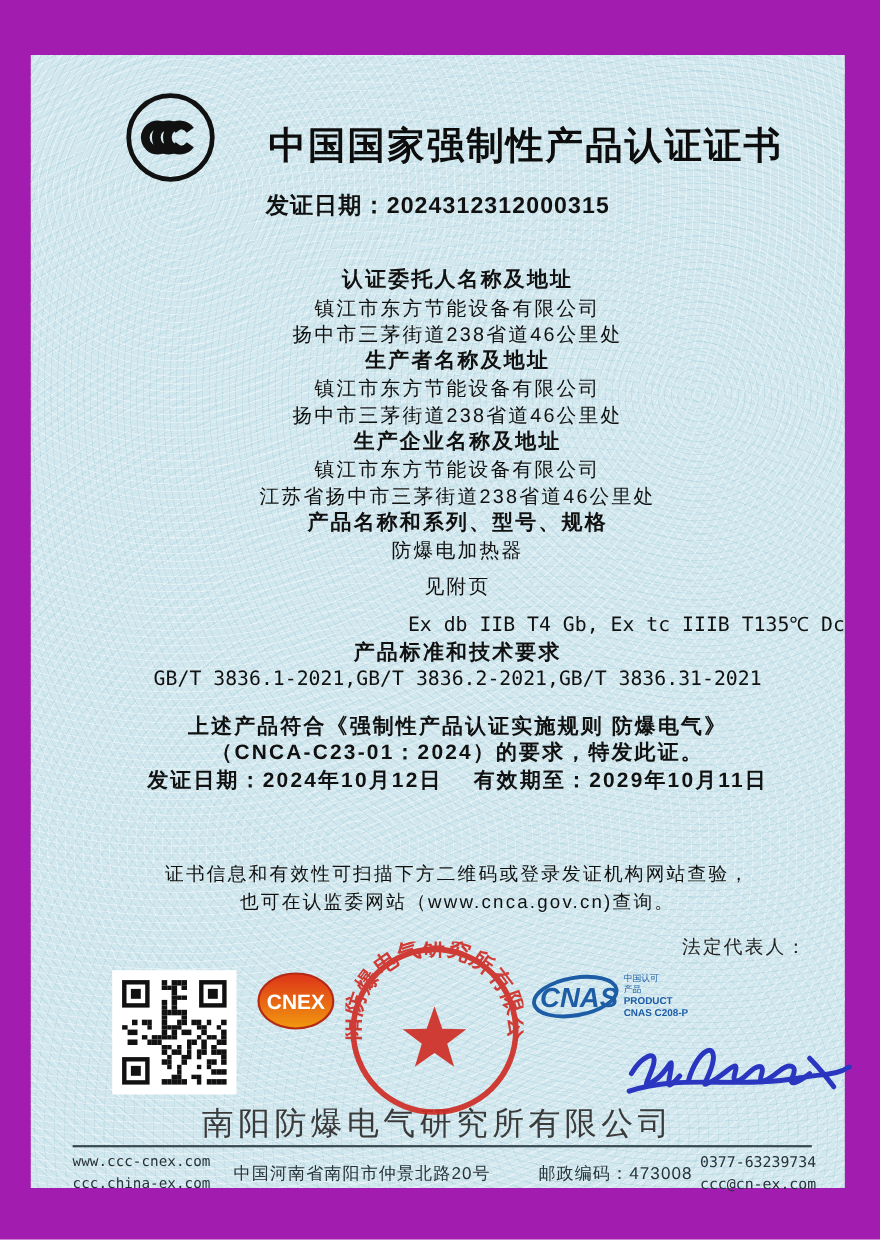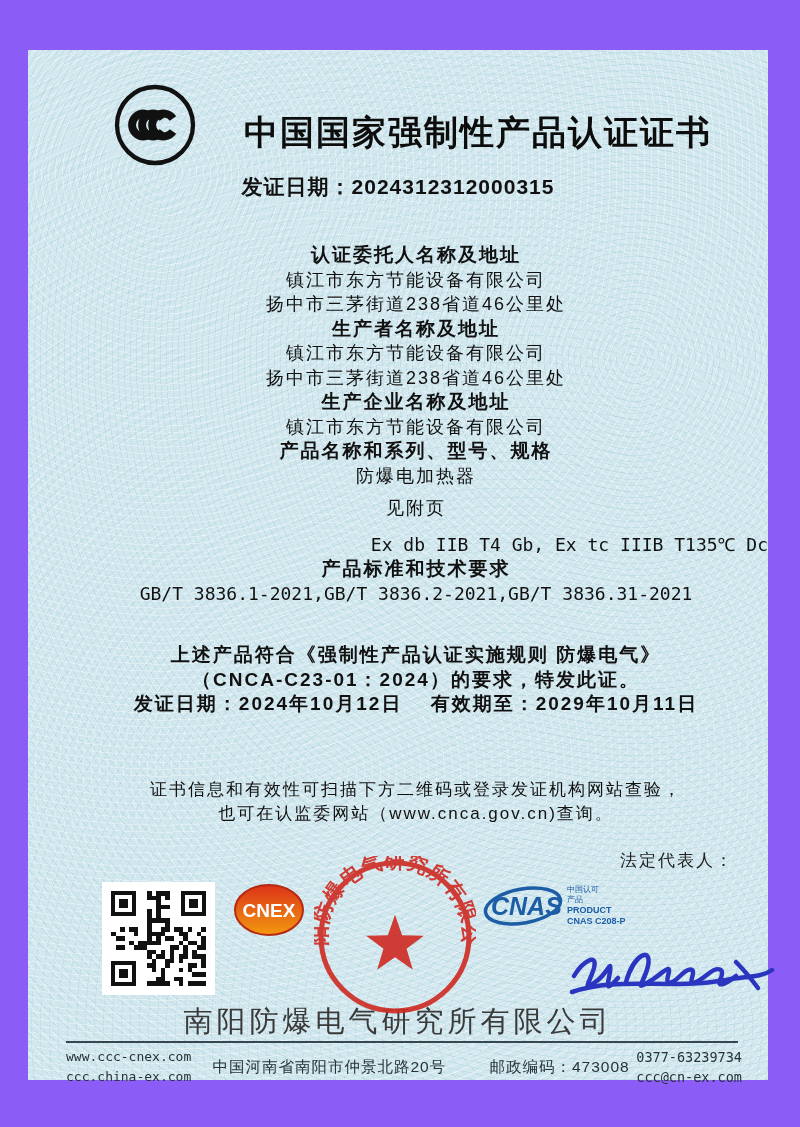--- a/index.html
+++ b/index.html
@@ -1,17 +1,17 @@
 <!DOCTYPE html>
 <html><head>
 <meta charset="utf-8">
 <style>
   * { margin:0; padding:0; box-sizing:border-box; }
   html,body { width:800px; height:1127px; background:#ffffff; font-family:"Liberation Sans", sans-serif; }
-  #page { position:relative; width:800px; height:1127px; background:#8b5cf6; overflow:hidden; }
+  #page { position:relative; width:800px; height:1127px; background:#a21caf; overflow:hidden; }
 
   
   #cert {
     position:absolute; left:28px; top:50px; width:740px; height:1030px;
     background-color:#d2e8ee;
     background-image:
       repeating-radial-gradient(circle at 18% 12%, rgba(255,255,255,.35) 0 1px, transparent 1px 7px),
       repeating-radial-gradient(circle at 82% 30%, rgba(164,204,216,.35) 0 1px, transparent 1px 6px),
       repeating-radial-gradient(circle at 40% 70%, rgba(255,255,255,.3) 0 1px, transparent 1px 8px),
       repeating-radial-gradient(circle at 65% 95%, rgba(164,204,216,.3) 0 1px, transparent 1px 9px);
@@ -26,21 +26,21 @@
     font-size:34px; font-weight:600; letter-spacing:2px; color:#0d0d0d; white-space:nowrap;
   }
   .cert-no { position:absolute; left:0; top:123px; width:100%; text-align:center;
     font-size:21px; font-weight:bold; letter-spacing:1px; }
 
   
   .body-block { position:absolute; left:0; top:193px; width:100%; text-align:center; }
   .ln { line-height:24.5px; font-size:18px; letter-spacing:2px;padding-left:36px; }
   .ln.hd { font-weight:bold; font-size:19px; letter-spacing:2px; }
   .ln.mono { font-family:"DejaVu Sans Mono", monospace; letter-spacing:0; font-size:18px; }
-  .gap8 { margin-top:8px; } .gap12 { margin-top:12px;text-align:right; } .gap23 { margin-top:37px; } .gap61 { margin-top:61px; }
+  .gap8 { margin-top:8px; } .gap12 { margin-top:12px;text-align:right; } .gap23 { margin-top:18px; } .gap61 { margin-top:61px; }
   .verify { font-size:17px; letter-spacing:2px; }
 
   
   .qr-box { position:absolute; left:74px; top:832px; width:113px; height:113px; background:#fff; }
   .qr-grid { position:absolute; inset:9px; display:grid; grid-template-columns:repeat(21,1fr); grid-template-rows:repeat(21,1fr); }
   .qr-grid i { display:block; }
   .qr-grid i.on { background:#111; }
   .finder { position:absolute; width:25px; height:25px; border:4px solid #111; background:#fff; }
   .finder::after { content:""; position:absolute; left:4px; top:4px; width:9px; height:9px; background:#111; }
   .f-tl { left:9px; top:9px; } .f-tr { right:9px; top:9px; } .f-bl { left:9px; bottom:9px; }
@@ -83,20 +83,21 @@
 
     <div class="body-block">
       <div class="ln hd">认证委托人名称及地址</div>
       <div class="ln">镇江市东方节能设备有限公司</div>
       <div class="ln">扬中市三茅街道238省道46公里处</div>
       <div class="ln hd">生产者名称及地址</div>
       <div class="ln">镇江市东方节能设备有限公司</div>
       <div class="ln">扬中市三茅街道238省道46公里处</div>
       <div class="ln hd">生产企业名称及地址</div>
       <div class="ln">镇江市东方节能设备有限公司</div>
+      <div class="ln">江苏省扬中市三茅街道238省道46公里处</div>
       <div class="ln hd">产品名称和系列、型号、规格</div>
       <div class="ln">防爆电加热器</div>
       <div class="ln gap8">见附页</div>
       <div class="ln mono gap12">Ex db IIB T4 Gb, Ex tc IIIB T135℃ Dc</div>
       <div class="ln hd">产品标准和技术要求</div>
       <div class="ln mono">GB/T 3836.1-2021,GB/T 3836.2-2021,GB/T 3836.31-2021</div>
       <div class="ln hd gap23">上述产品符合《强制性产品认证实施规则 防爆电气》</div>
       <div class="ln hd">（CNCA-C23-01：2024）的要求，特发此证。</div>
       <div class="ln hd">发证日期：2024年10月12日　 有效期至：2029年10月11日</div>
       <div class="ln verify gap61">证书信息和有效性可扫描下方二维码或登录发证机构网站查验，</div>

